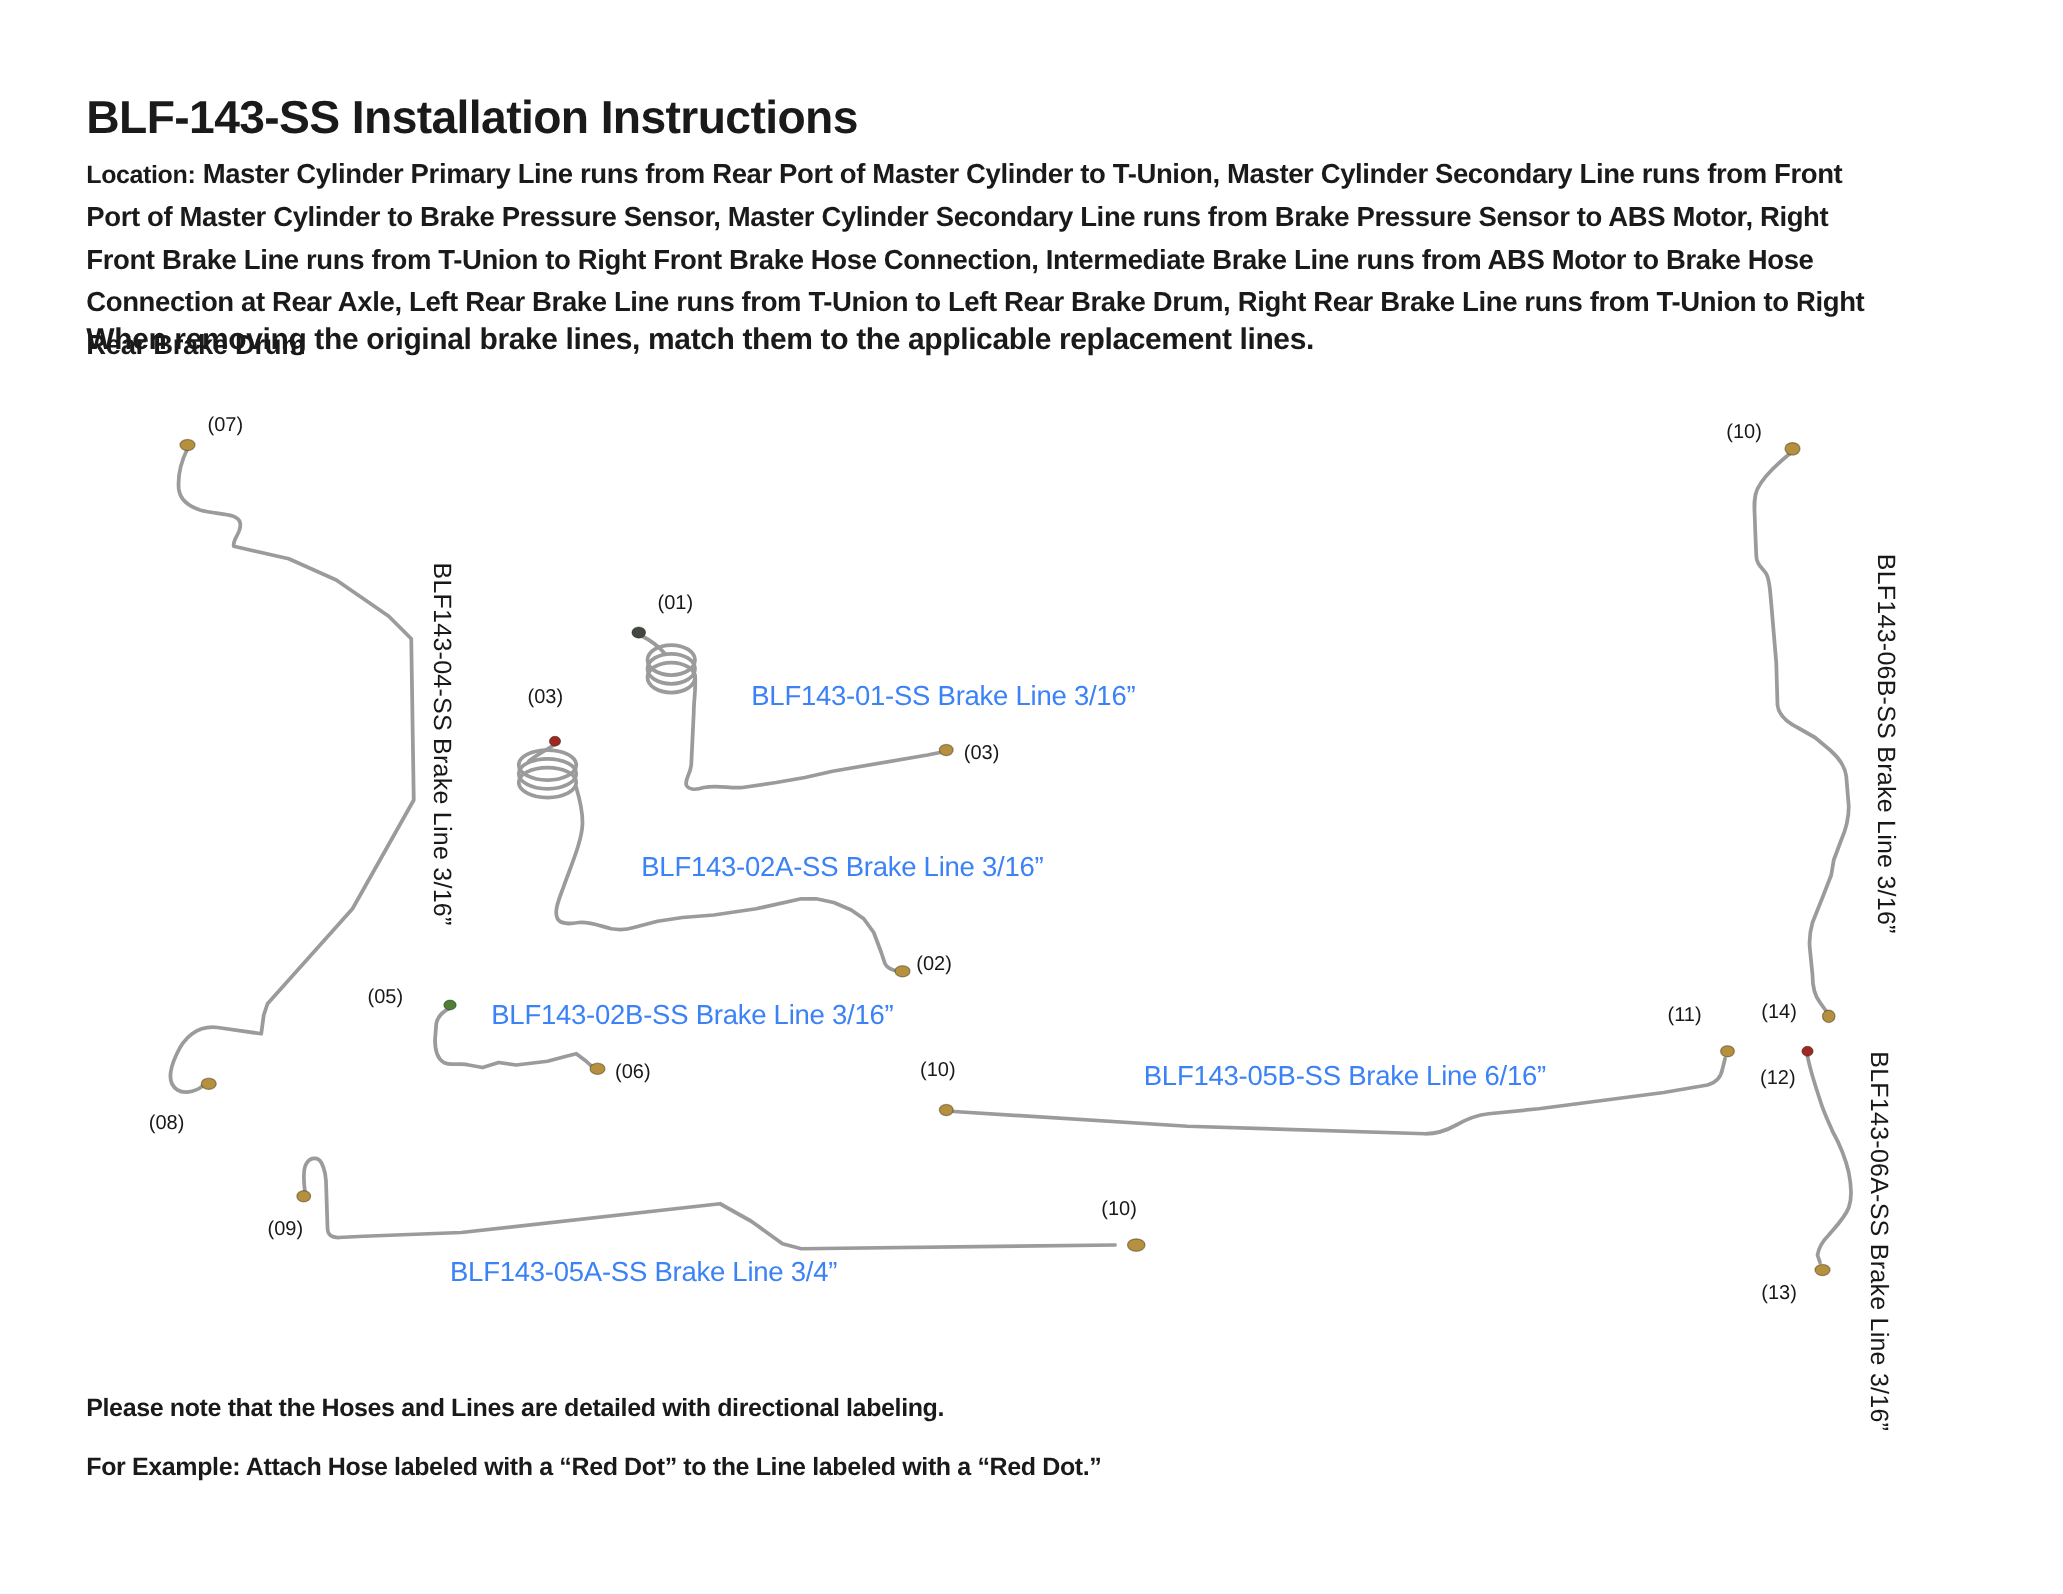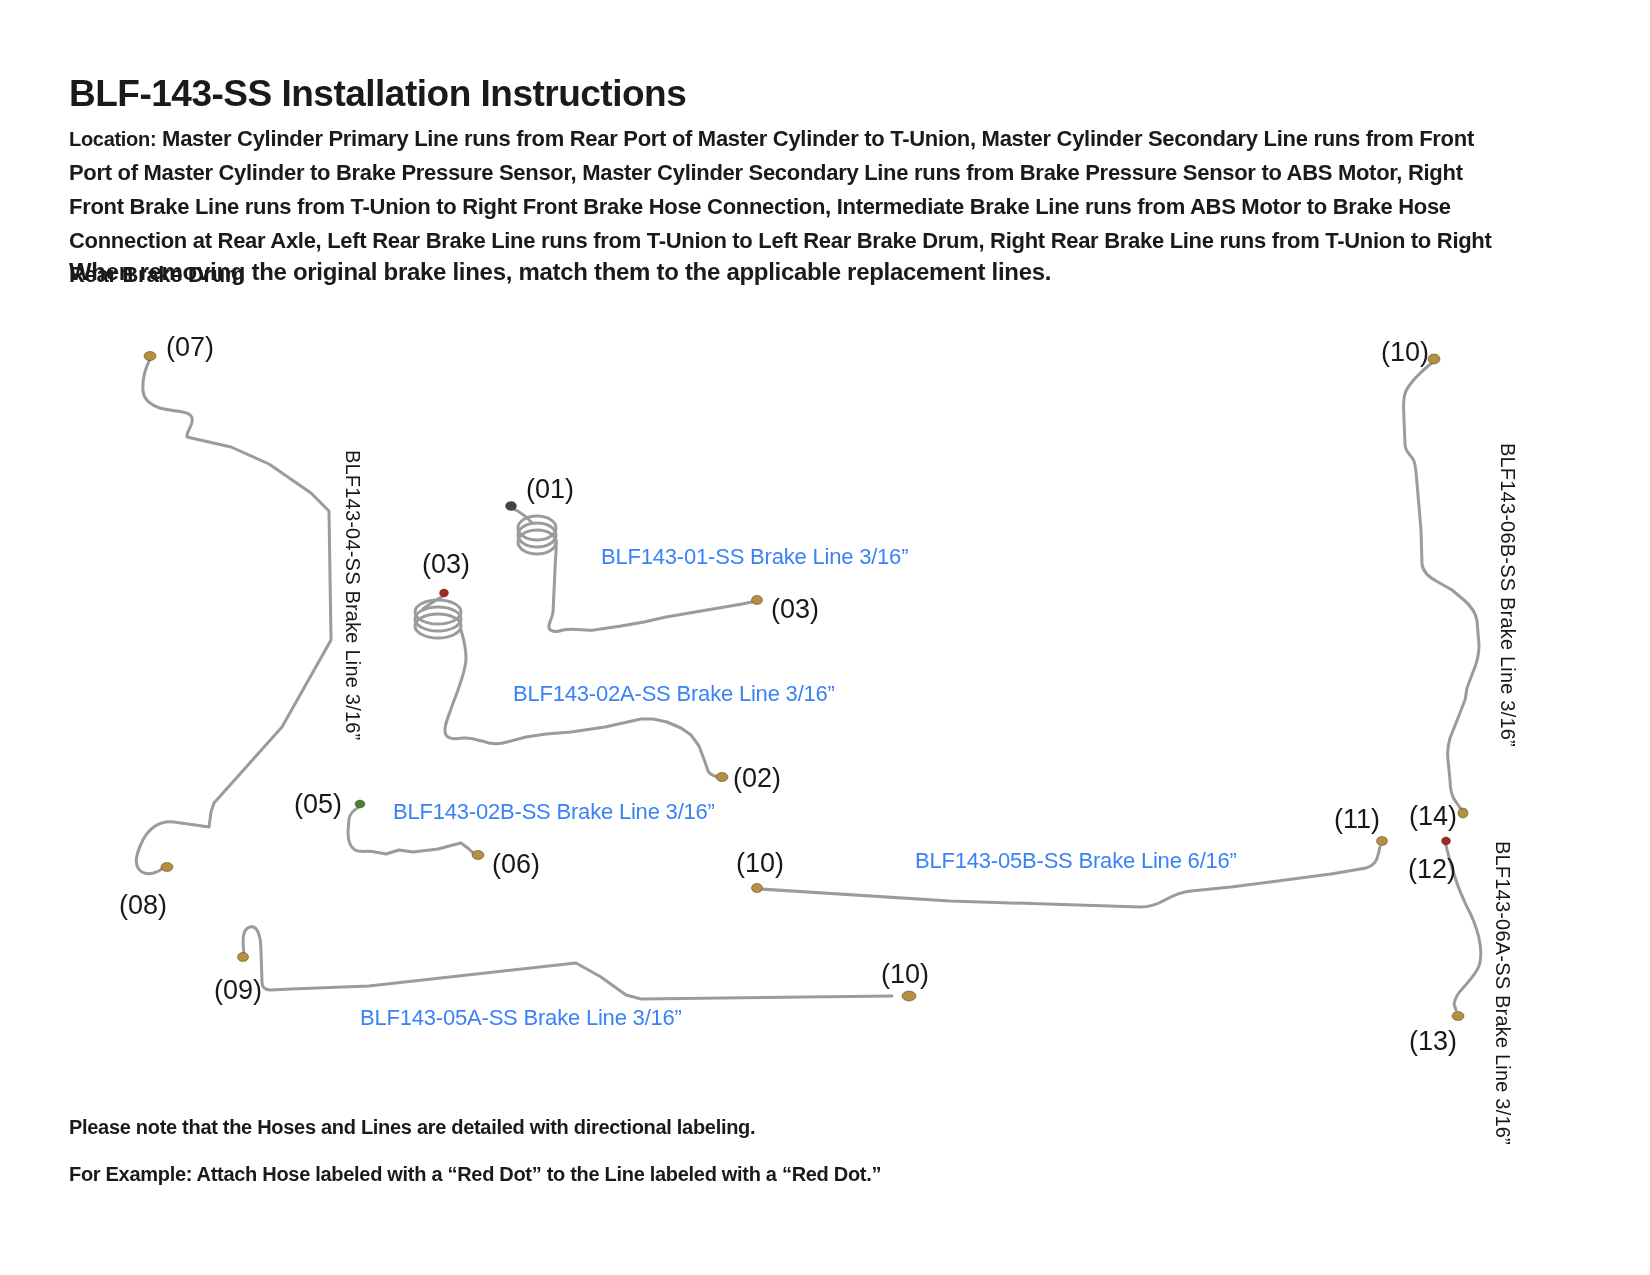--- a/index.html
+++ b/index.html
@@ -5,21 +5,21 @@
   html,body{margin:0;padding:0;background:#ffffff;}
   body{width:1650px;height:1275px;position:relative;overflow:hidden;
        font-family:"Liberation Sans",sans-serif;color:#1a1a1a;}
   .abs{position:absolute;}
   .page-title{left:69px;top:48px;font-size:37px;font-weight:700;letter-spacing:-0.5px;white-space:nowrap;}
   .location{left:69px;top:100px;width:1448px;font-size:22px;font-weight:700;line-height:34px;letter-spacing:-0.3px;}
   .location .loc-label{font-size:20px;font-weight:700;}
   .match-note{left:69px;top:258px;font-size:24px;font-weight:700;white-space:nowrap;letter-spacing:-0.3px;}
   .footer-note{left:69px;font-size:20px;font-weight:700;white-space:nowrap;letter-spacing:-0.3px;}
   .fn1{top:1116px;} .fn2{top:1163px;}
-  .callout{position:absolute;font-size:27px;color:#181818;white-space:nowrap;}
+  .callout{position:absolute;font-size:16px;color:#181818;white-space:nowrap;}
   .linelabel{position:absolute;font-size:22px;color:#3b82f6;white-space:nowrap;letter-spacing:-0.2px;}
   .vlabel{position:absolute;font-size:20px;color:#181818;white-space:nowrap;letter-spacing:0.2px;
           transform-origin:0 0;transform:rotate(90deg);}
   svg.diagram{position:absolute;left:0;top:0;}
   .fit-ell{stroke:rgba(60,45,10,0.45);stroke-width:1;}
   .dot-ell{stroke:rgba(0,0,0,0.35);stroke-width:0.8;}
 </style>
 </head>
 <body>
 
@@ -115,21 +115,21 @@
 <div class="callout" style="left:881px;top:959px">(10)</div>
 <div class="callout" style="left:1334px;top:804px">(11)</div>
 <div class="callout" style="left:1409px;top:801px">(14)</div>
 <div class="callout" style="left:1408px;top:854px">(12)</div>
 <div class="callout" style="left:1409px;top:1026px">(13)</div>
 <div class="callout" style="left:1381px;top:337px">(10)</div>
 
 <div class="linelabel" style="left:601px;top:544px">BLF143-01-SS Brake Line 3/16”</div>
 <div class="linelabel" style="left:513px;top:681px">BLF143-02A-SS Brake Line 3/16”</div>
 <div class="linelabel" style="left:393px;top:799px">BLF143-02B-SS Brake Line 3/16”</div>
-<div class="linelabel" style="left:360px;top:1005px">BLF143-05A-SS Brake Line 3/16”</div>
+<div class="linelabel" style="left:360px;top:1005px">BLF143-05A-SS Brake Line 3/4”</div>
 <div class="linelabel" style="left:915px;top:848px">BLF143-05B-SS Brake Line 6/16”</div>
 
 <div class="vlabel" style="left:364px;top:450px">BLF143-04-SS Brake Line 3/16”</div>
 <div class="vlabel" style="left:1519px;top:443px">BLF143-06B-SS Brake Line 3/16”</div>
 <div class="vlabel" style="left:1514px;top:841px">BLF143-06A-SS Brake Line 3/16”</div>
 
 <div class="abs footer-note fn1">Please note that the Hoses and Lines are detailed with directional labeling.</div>
 <div class="abs footer-note fn2">For Example: Attach Hose labeled with a “Red Dot” to the Line labeled with a “Red Dot.”</div>
 
 </body></html>

